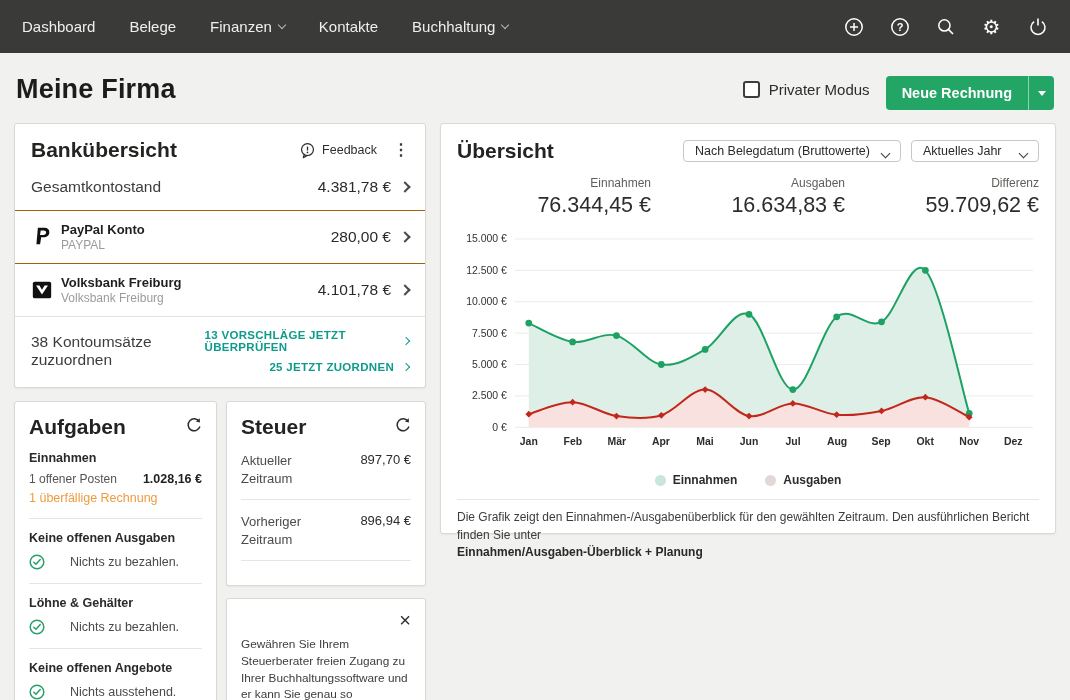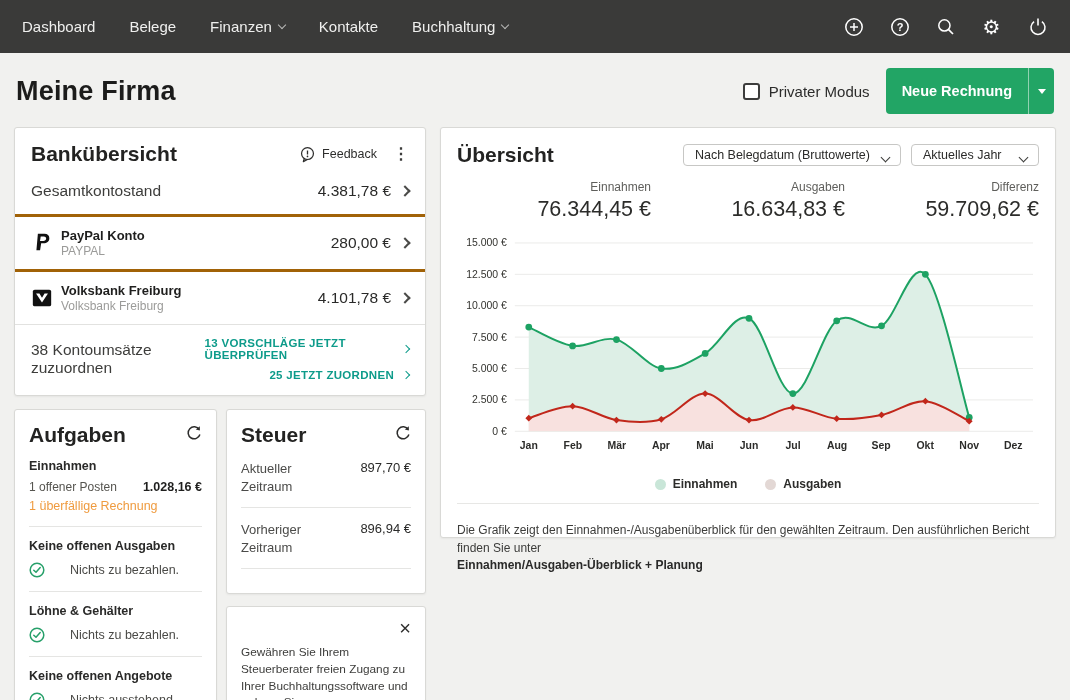--- a/index.html
+++ b/index.html
@@ -17,35 +17,35 @@
   .tool-icon{width:21px;height:21px;display:flex;align-items:center;justify-content:center;cursor:pointer;}
   .tool-icon svg{display:block;}
   .gear-glyph{color:#fff;font-size:20px;line-height:1;font-family:"DejaVu Sans",sans-serif;}
   
   .page-head{display:flex;align-items:center;padding:15px 16px 13px 16px;}
   .page-head h1{font-size:27px;font-weight:700;color:#1c1c1b;letter-spacing:.2px;}
   .head-right{margin-left:auto;display:flex;align-items:center;gap:16px;}
   .chk-wrap{display:flex;align-items:center;gap:9px;cursor:pointer;}
   .checkbox{width:17px;height:17px;border:2px solid #3d3d3c;border-radius:3px;background:#fff;}
   .chk-label{font-size:15px;color:#2c2c2b;}
-  .split-btn{display:flex;height:46px;border-radius:4px;overflow:hidden;cursor:pointer;}
+  .split-btn{display:flex;height:34px;border-radius:4px;overflow:hidden;cursor:pointer;margin-top:8px;}
   .split-main{background:#22a565;color:#fff;font-size:14.5px;font-weight:700;display:flex;align-items:center;padding:0 16px;}
   .split-arrow{background:#22a565;width:26px;display:flex;align-items:center;justify-content:center;border-left:1px solid rgba(255,255,255,.5);}
   .caret-down{width:0;height:0;border-left:4px solid transparent;border-right:4px solid transparent;border-top:5px solid #fff;}
   
   .main{display:flex;gap:14px;padding:0 14px;align-items:flex-start;}
   .col-left{width:412px;flex:none;display:flex;flex-direction:column;gap:13px;}
   .card{background:#fff;border:1px solid #d9d9d6;border-radius:3px;box-shadow:0 1px 2px rgba(0,0,0,.05);}
   
   .bank-head{display:flex;align-items:center;padding:14px 16px 12px 16px;}
   .card-title{font-size:21px;font-weight:600;color:#232322;}
   .feedback{margin-left:auto;display:flex;align-items:center;gap:6px;cursor:pointer;}
   .feedback span{font-size:12.5px;color:#2d2d2c;}
   .kebab{margin-left:16px;font-size:16px;font-weight:700;color:#3c3c3b;cursor:pointer;line-height:1;}
-  .bank-row{display:flex;align-items:center;padding:11px 16px;border-top:3px solid #a16207;}
+  .bank-row{display:flex;align-items:center;padding:11px 16px;border-top:1px solid #a16207;}
   .bank-row.first{border-top:none;padding-top:4px;padding-bottom:14px;}
   .row-label{font-size:15.5px;color:#3d3d3b;}
   .row-val{margin-left:auto;font-size:15.5px;color:#2a2a29;display:flex;align-items:center;gap:10px;}
   .chev{width:8px;height:8px;border-top:2px solid #4a4a48;border-right:2px solid #4a4a48;transform:rotate(45deg);display:inline-block;flex:none;}
   .acct-icon{width:30px;flex:none;display:flex;align-items:center;}
   .acct-text .nm{font-size:13px;font-weight:700;color:#1f1f1e;}
   .acct-text .sub{font-size:12px;color:#9b9b99;margin-top:1px;}
   .zuordnen{display:flex;align-items:center;padding:12px 16px 14px 16px;border-top:1px solid #e2e2e0;}
   .zu-label{font-size:15.5px;color:#3d3d3b;}
   .zu-links{margin-left:auto;display:flex;flex-direction:column;gap:8px;align-items:flex-end;}
@@ -86,21 +86,21 @@
   .ov-stats{display:flex;margin-top:13px;}
   .stat{flex:1;text-align:right;}
   .stat .s-label{font-size:12px;color:#5e5e5b;}
   .stat .s-value{font-size:21.5px;color:#2c2c2a;margin-top:3px;}
   .chart-holder{margin-top:4px;}
   .legend{display:flex;justify-content:center;gap:28px;margin-top:6px;}
   .legend-item{display:flex;align-items:center;gap:7px;}
   .legend-dot{width:11px;height:11px;border-radius:50%;}
   .legend-item span{font-size:12px;font-weight:700;color:#2c2c2a;}
   .ov-divider{border-top:1px solid #e7e7e5;margin-top:12px;}
-  .footnote{margin-top:18px;font-size:12px;color:#3c3c3a;line-height:1.45;}
+  .footnote{margin-top:9px;font-size:12px;color:#3c3c3a;line-height:1.45;}
   .footnote .b{font-weight:700;color:#2a2a29;}
 </style>
 </head>
 <body>
 
 <div class="topbar">
   <div class="nav-items" id="nav-items">
       <div class="nav-item">
         <span>Dashboard</span>
       </div>

